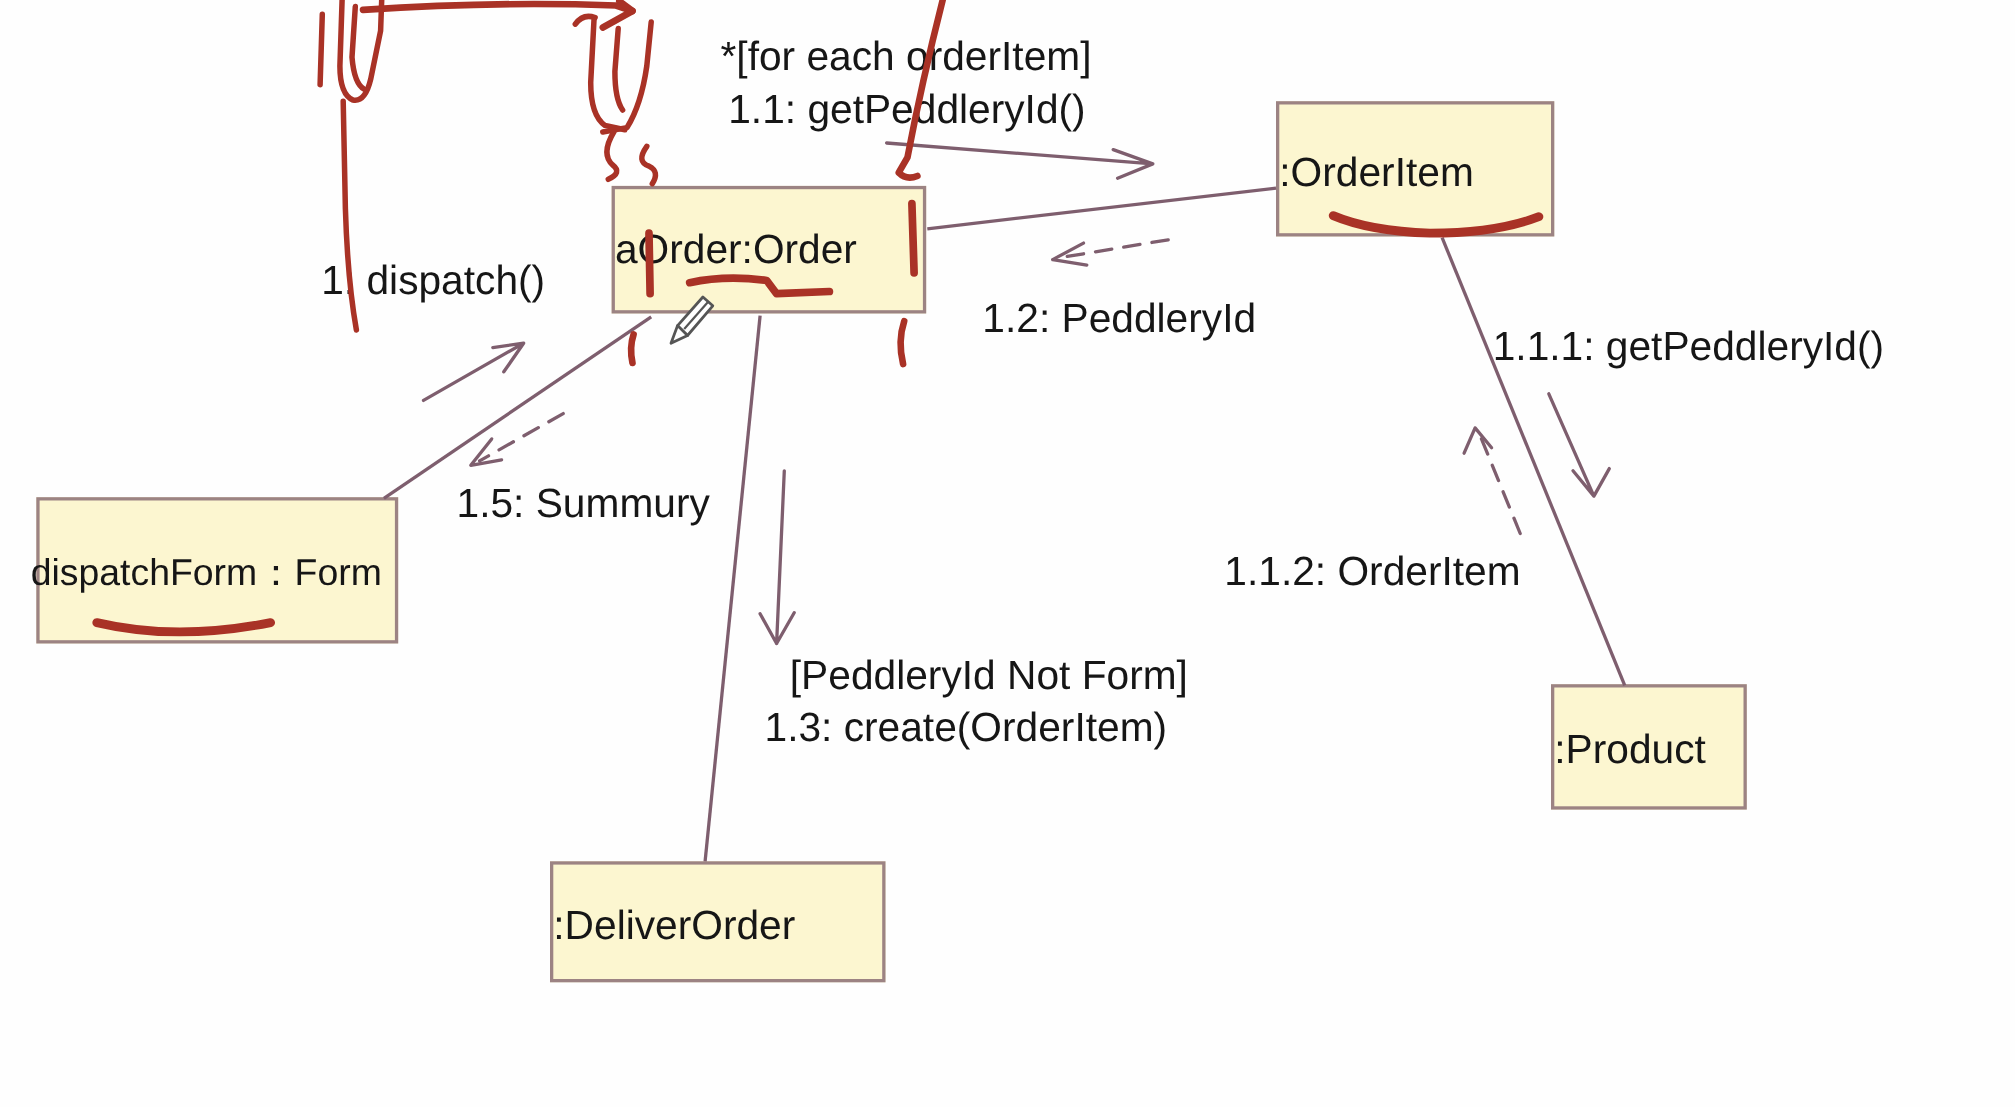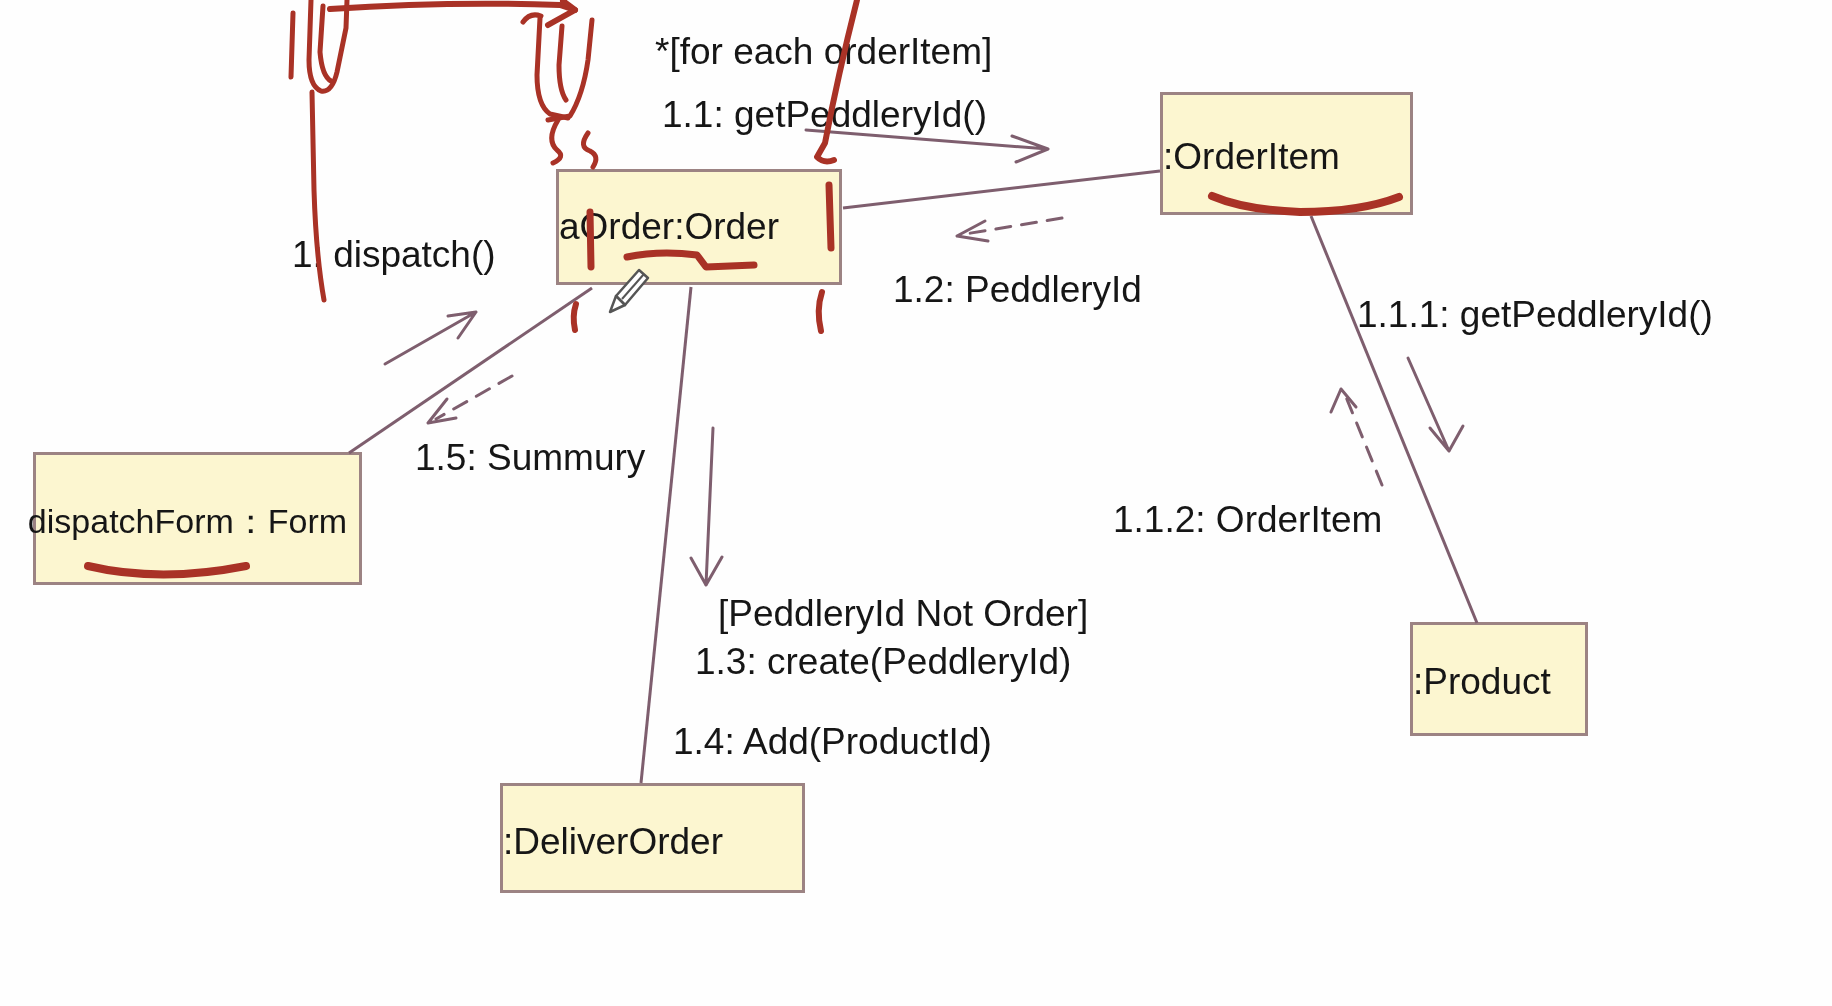--- a/index.html
+++ b/index.html
@@ -38,21 +38,21 @@
     color:var(--text-color);white-space:nowrap;z-index:2;
   }
   #box-order{left:556px;top:169px;width:286px;height:116px;}
   #box-orderitem{left:1160px;top:92px;width:253px;height:123px;padding-top:8px;}
   #box-form{left:33px;top:452px;width:329px;height:133px;padding-top:6px;justify-content:center;}
   #box-form .obj-name{font-size:34px;line-height:1.3;}
   #box-deliver{left:500px;top:783px;width:305px;height:110px;padding-top:8px;}
   #box-product{left:1410px;top:622px;width:178px;height:114px;padding-top:6px;}
 
   #lbl-foreach{left:655px;top:30px;}
-  #lbl-m11{left:662px;top:78px;margin-top:15px;}
+  #lbl-m11{left:662px;top:78px;}
   #lbl-m1{left:292px;top:233px;}
   #lbl-m12{left:893px;top:268px;}
   #lbl-m111{left:1357px;top:293px;}
   #lbl-m112{left:1113px;top:498px;}
   #lbl-m15{left:415px;top:436px;}
   #lbl-guard13{left:718px;top:592px;}
   #lbl-m13{left:695px;top:640px;}
   #lbl-m14{left:673px;top:720px;}
 
   #overlay{position:absolute;left:0;top:0;z-index:3;pointer-events:none;}
@@ -97,23 +97,22 @@
     <div class="obj-underline"></div>
   </div>
 
   <div class="msg-label" id="lbl-foreach">*[for each orderItem]</div>
   <div class="msg-label" id="lbl-m11">1.1: getPeddleryId()</div>
   <div class="msg-label" id="lbl-m1">1: dispatch()</div>
   <div class="msg-label" id="lbl-m12">1.2: PeddleryId</div>
   <div class="msg-label" id="lbl-m111">1.1.1: getPeddleryId()</div>
   <div class="msg-label" id="lbl-m112">1.1.2: OrderItem</div>
   <div class="msg-label" id="lbl-m15">1.5: Summury</div>
-  <div class="msg-label" id="lbl-guard13">[PeddleryId Not Order]</div>
-  <div class="msg-label" id="lbl-m13">1.3: create(PeddleryId)</div>
-  <div class="msg-label" id="lbl-m14">1.4: Add(ProductId)</div>
+  <div class="msg-label" id="lbl-guard13">[PeddleryId Not Form]</div>
+  <div class="msg-label" id="lbl-m13">1.3: create(OrderItem)</div>
 
   <svg id="overlay" width="1832" height="1006" viewBox="0 0 1832 1006">
 
     <g>
       <path class="link" d="M349,453 L592,288"></path>
     </g>
     <g>
       <path class="link" d="M843,208 L1160,171"></path>
     </g>
     <g>

